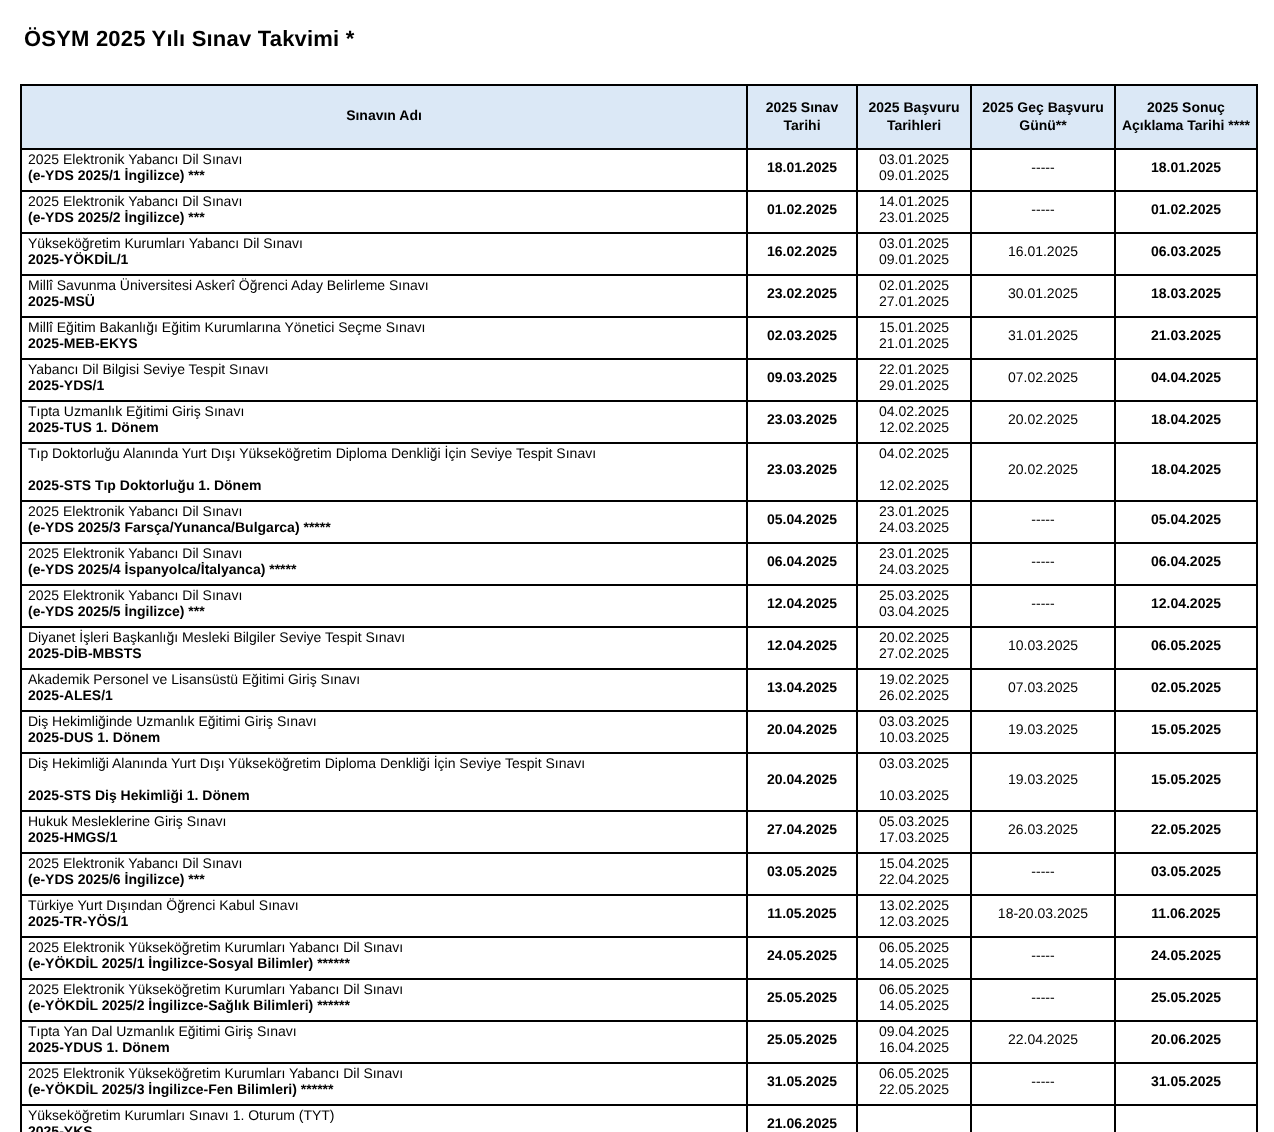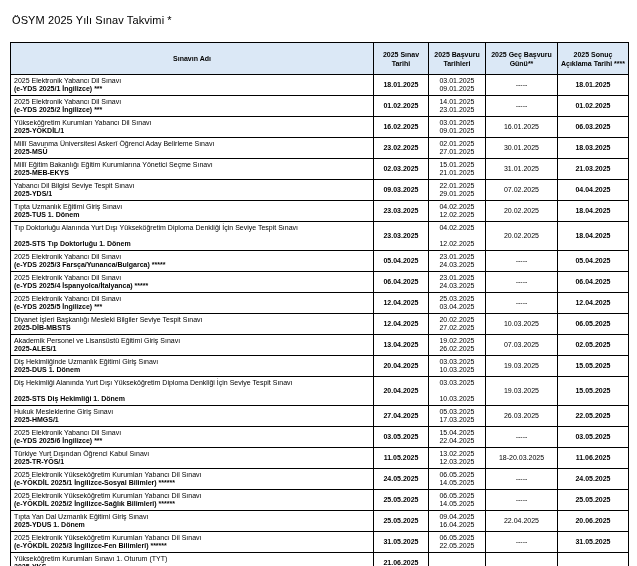--- a/index.html
+++ b/index.html
@@ -14,21 +14,21 @@
   }
   .page {
     width: 637px;
     height: 566px;
     overflow: hidden;
     position: relative;
   }
   .doc-title {
     margin: 14px 0 0 12px;
     font-size: 11px;
-    font-weight: normal;
+    font-weight: bold;
     letter-spacing: 0.1px;
   }
   .exam-table {
     margin: 16px 0 0 10px;
     width: 619px;
     border: 1px solid #000000;
     box-sizing: border-box;
   }
   .trow {
     display: flex;

